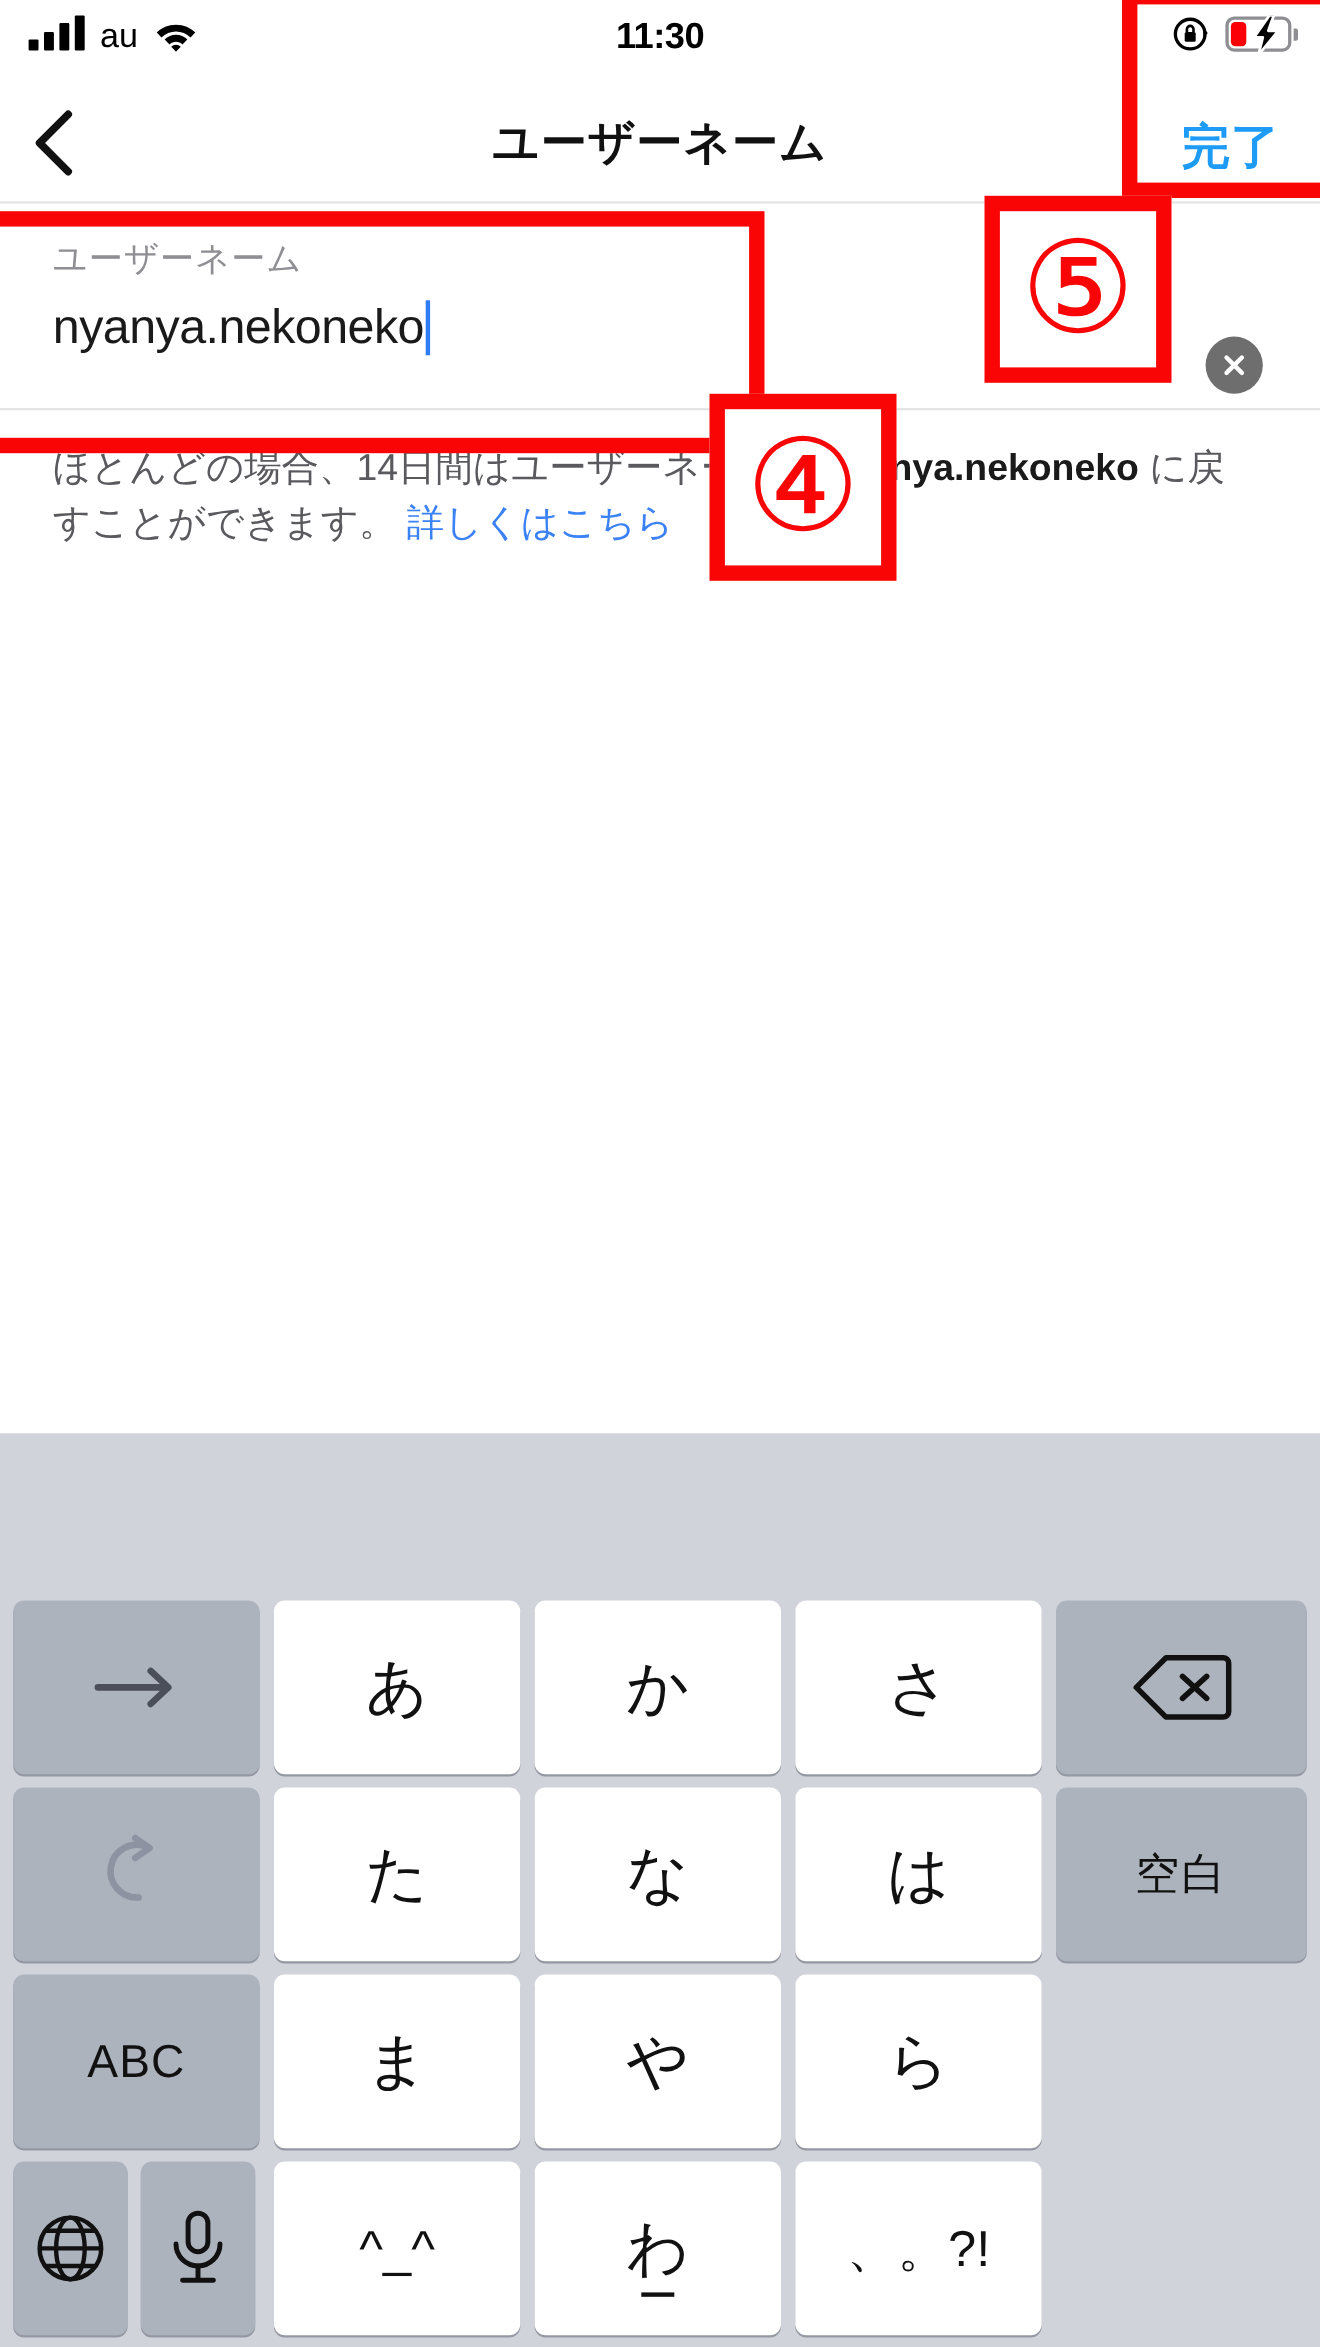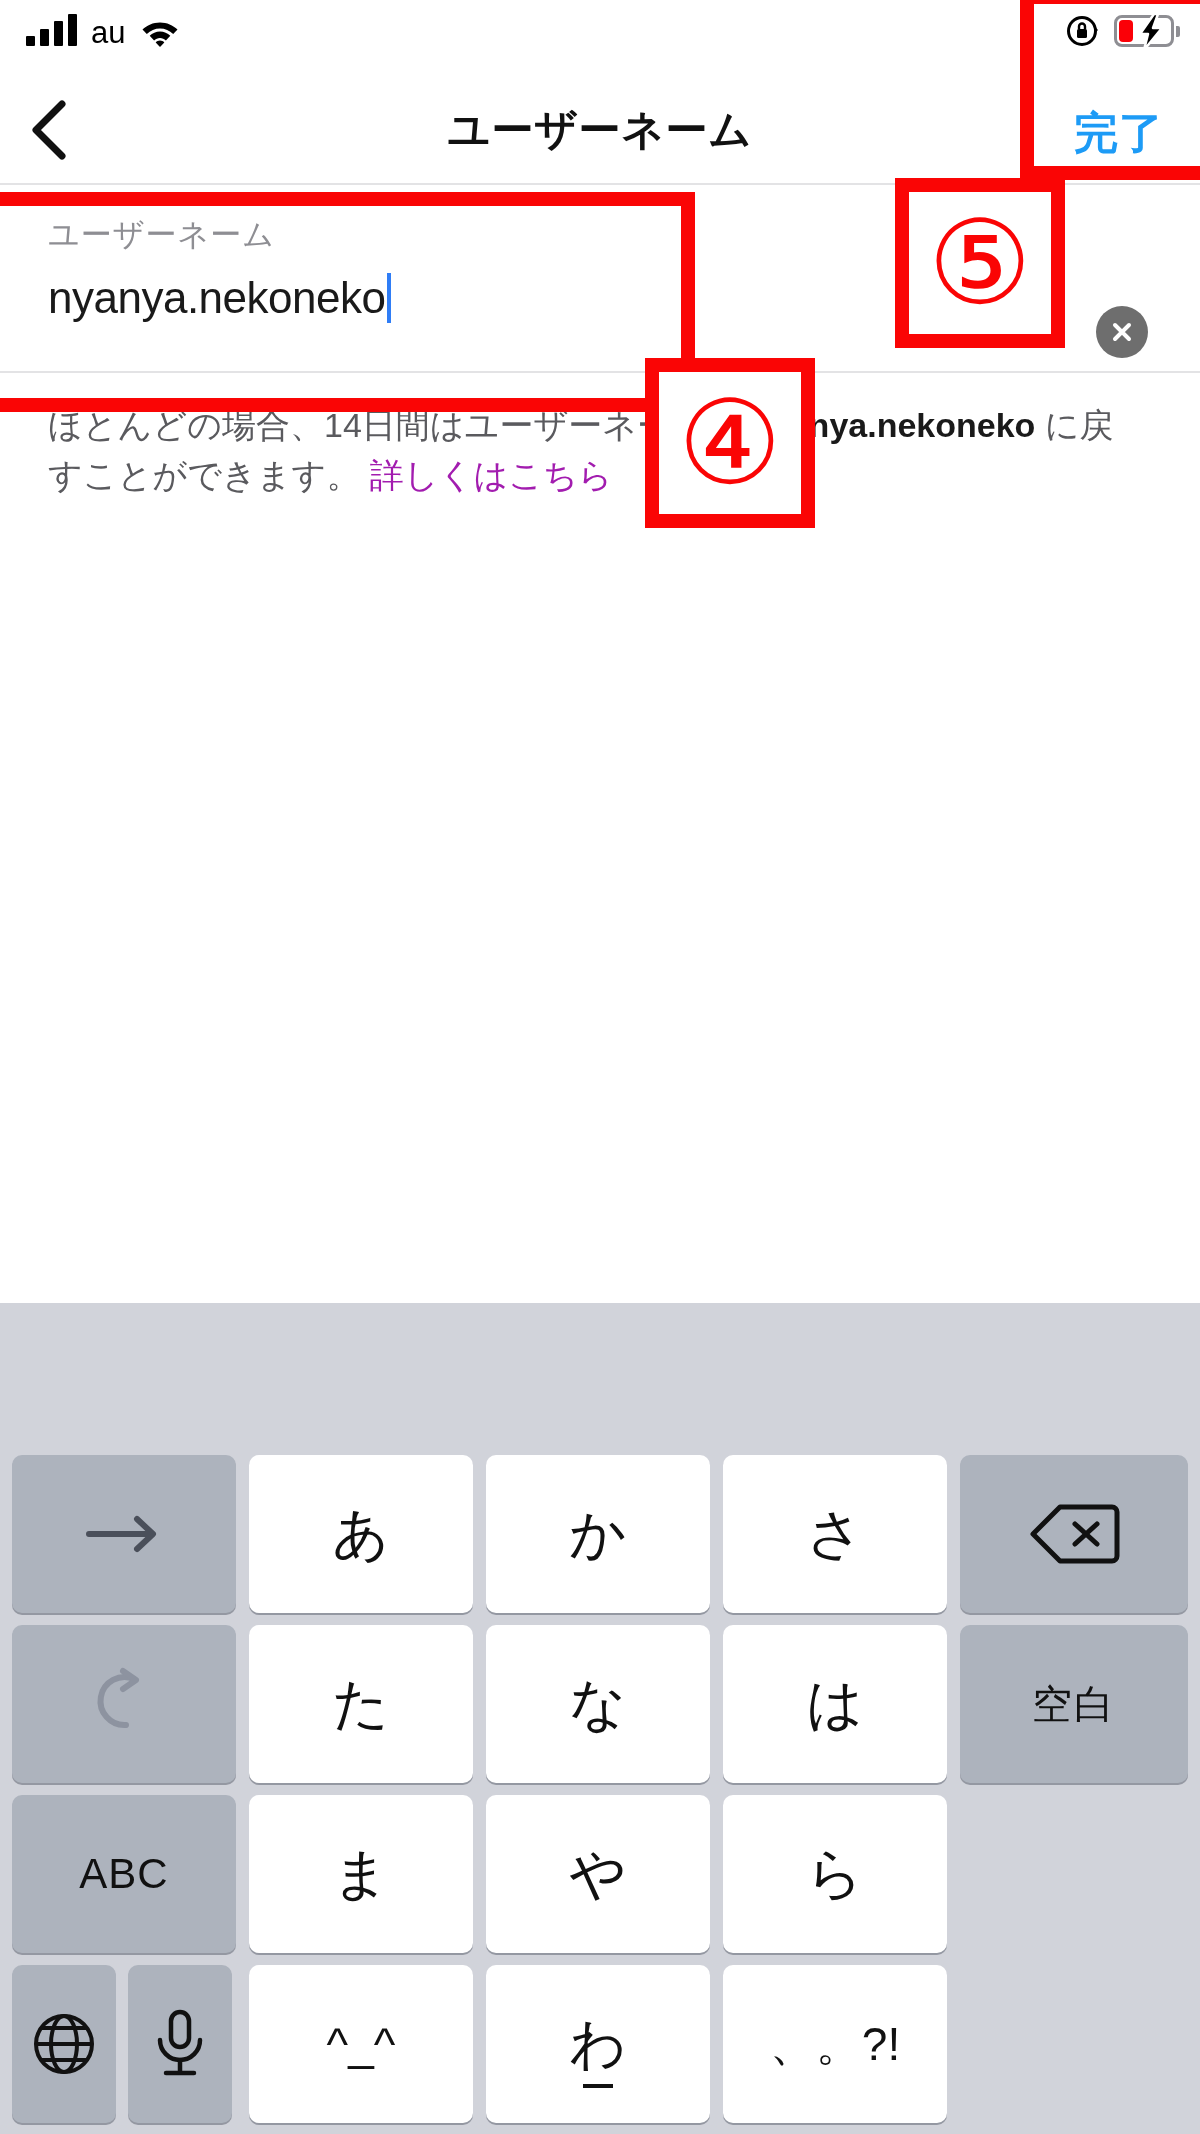--- a/index.html
+++ b/index.html
@@ -98,21 +98,21 @@
     position: absolute; top: 371px; left: 0; width: 1200px; height: 2px;
     background: #e3e3e5;
   }
 
   
   .desc {
     position: absolute; top: 400px; left: 48px; width: 1100px;
     font-size: 34px; line-height: 50px; color: #5a5a5e; letter-spacing: 0px;
   }
   .desc b { color: #1a1a1a; font-weight: 700; }
-  .desc a { color: #a21caf; text-decoration: none; }
+  .desc a { color: #3b82f6; text-decoration: none; }
 
   
   .anno { position: absolute; border: 14px solid #fa0505; background: transparent; }
   .anno-input { left: -30px; top: 192px; width: 725px; height: 220px; }
   .anno-done  { left: 1020px; top: -10px; width: 210px; height: 190px; }
   .anno-box5  { left: 895px; top: 178px; width: 170px; height: 170px; background: #fff; }
   .anno-box4  { left: 645px; top: 358px; width: 170px; height: 170px; background: #fff; }
   .anno-num {
     position: absolute; display: flex; align-items: center; justify-content: center;
     color: #fa0505; font-size: 116px; line-height: 116px; font-weight: 400;
@@ -160,20 +160,21 @@
         </span>
       <span class="carrier">au</span>
       <span class="wifi">
         <svg viewBox="0 0 42 32" width="42" height="32">
           <path d="M21 7.5c7 0 13 2.8 17.5 7l-4.3 4.6C30.6 15.6 26 13.6 21 13.6S11.4 15.6 7.8 19.1L3.5 14.5C8 10.3 14 7.5 21 7.5z" fill="#000"></path>
           <path d="M21 16.6c4 0 7.6 1.6 10.3 4.2l-4.4 4.6c-1.6-1.5-3.6-2.4-5.9-2.4s-4.3.9-5.9 2.4l-4.4-4.6C13.4 18.2 17 16.6 21 16.6z" fill="#000"></path>
           <path d="M21 25.6c1.7 0 3.2.7 4.3 1.8L21 32l-4.3-4.6c1.1-1.1 2.6-1.8 4.3-1.8z" fill="#000"></path>
         </svg>
       </span>
     </div>
+    <div class="sb-time">11:30</div>
     <div class="sb-right">
       <span class="rotlock">
         <svg viewBox="0 0 34 34" width="34" height="34">
           <circle cx="16" cy="17" r="13.5" fill="none" stroke="#000" stroke-width="3"></circle>
           <rect x="11" y="15" width="10" height="9" rx="1.5" fill="#000"></rect>
           <path d="M13 15v-2.5a3 3 0 016 0V15" fill="none" stroke="#000" stroke-width="2.4"></path>
           <path d="M28 12l4 4-4 4z" fill="#000"></path>
         </svg>
       </span>
       <span class="battery">

